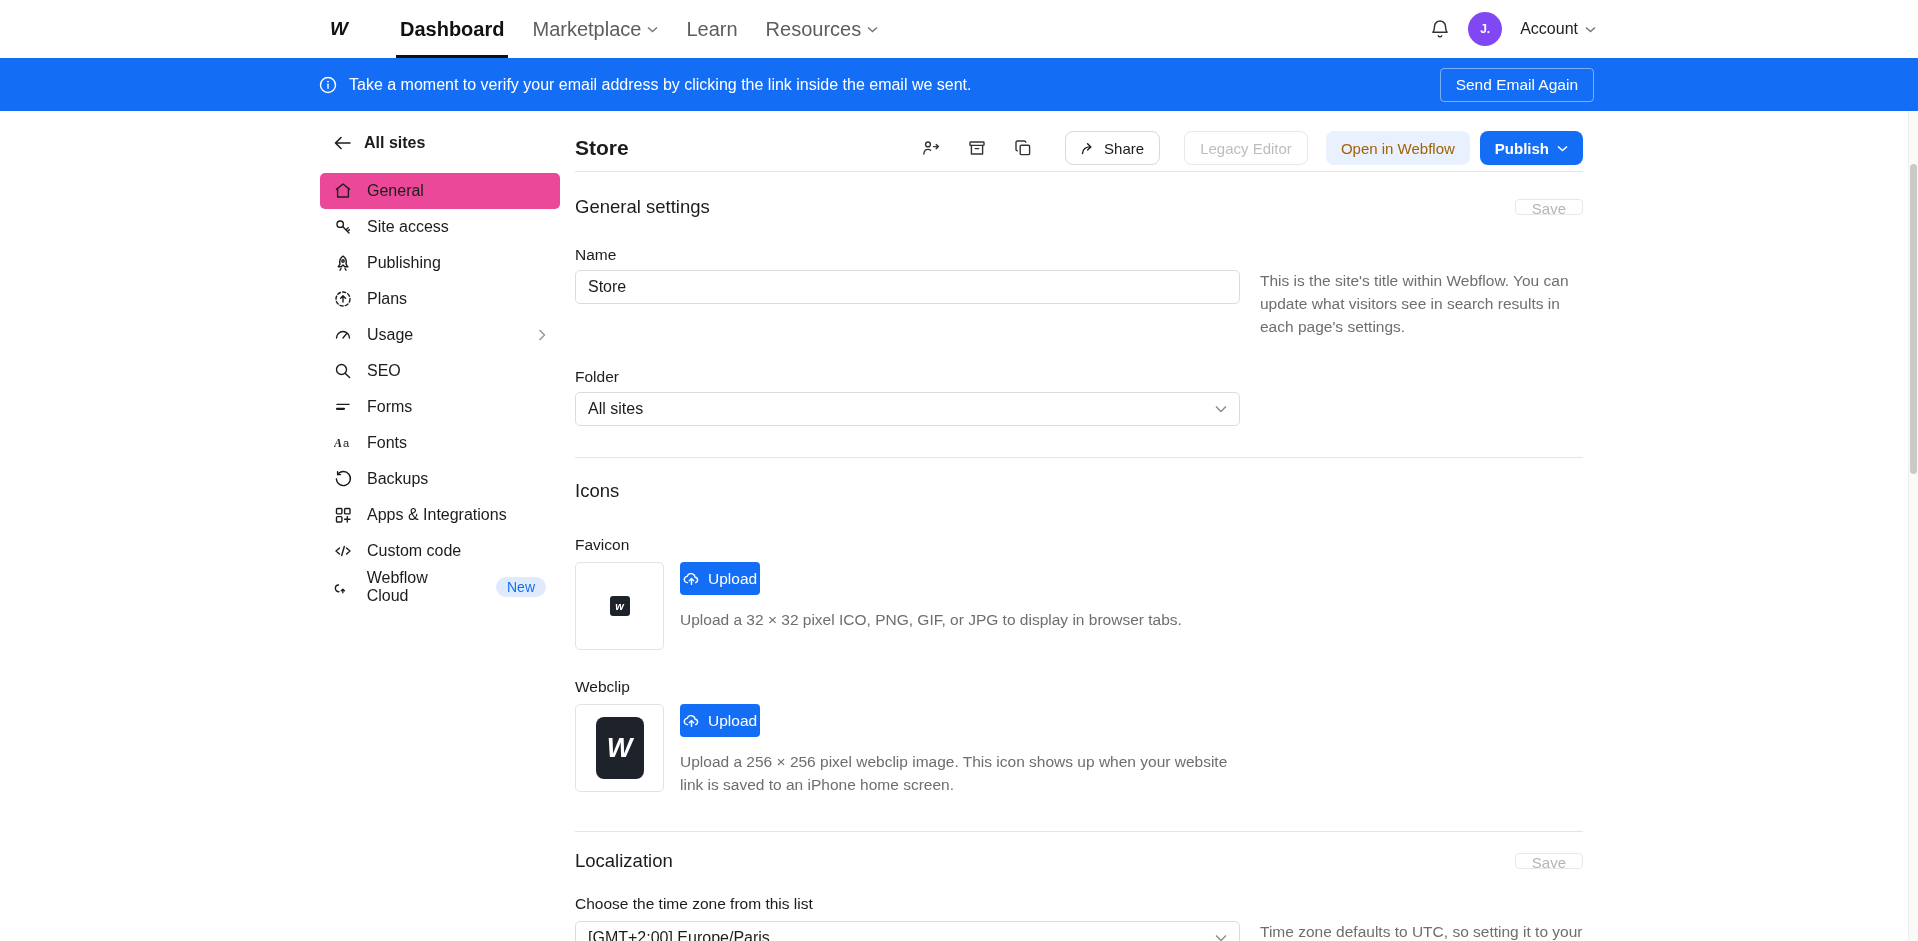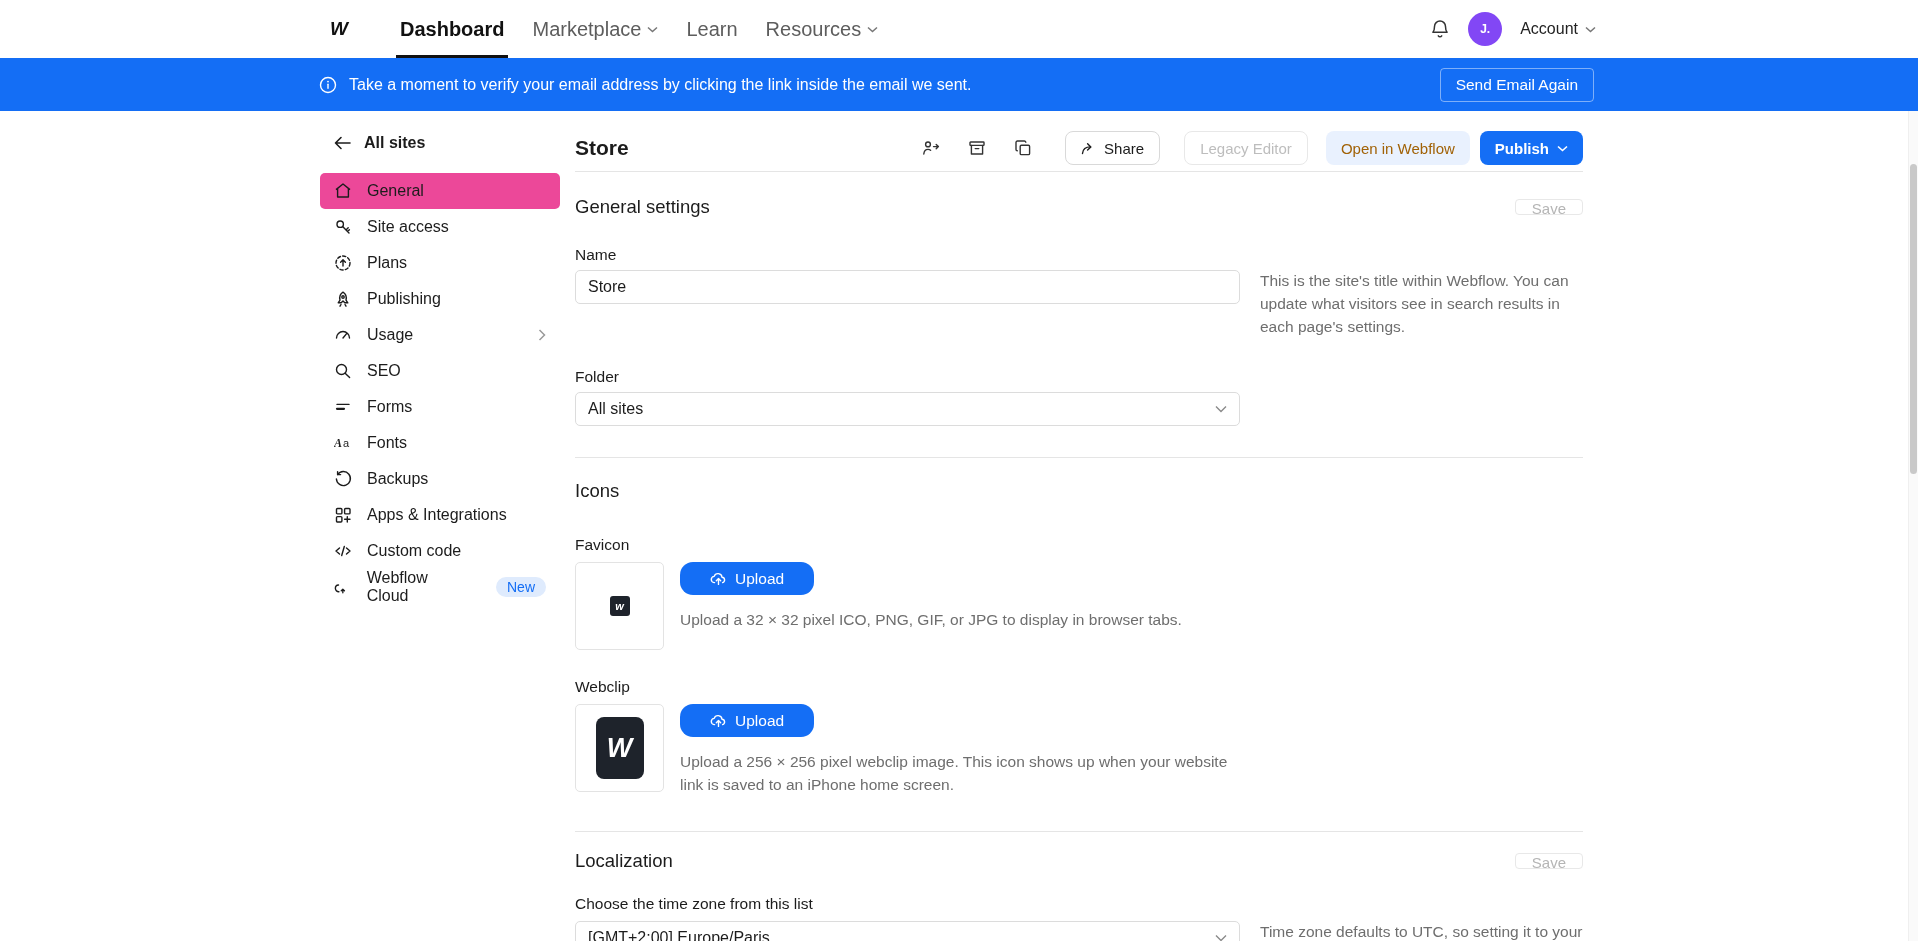--- a/index.html
+++ b/index.html
@@ -72,22 +72,22 @@
   .select .chev { margin-left:auto; }
 
   .upload-row { display:flex; align-items:flex-start; }
   .preview-box { width:89px; height:88px; border:1px solid #e3e3e3; border-radius:5px;
     background:#fff; display:flex; align-items:center; justify-content:center; }
   .fav-sq { width:20px; height:20px; background:#1e232b; border-radius:3px; color:#fff;
     display:flex; align-items:center; justify-content:center; font-weight:700; font-style:italic; font-size:11px; }
   .clip-sq { width:48px; height:62px; background:#1e232b; border-radius:8px; color:#fff;
     display:flex; align-items:center; justify-content:center; font-weight:700; font-style:italic; font-size:27px; }
   .upload-info { margin-left:16px; padding-top:0; }
-  .btn-upload { background:#146EF5; color:#fff; border:none; border-radius:13px; height:33px;
-    padding:0 30px; font-size:15.5px; font-family:inherit; display:inline-flex; align-items:center;
+  .btn-upload { background:#146EF5; color:#fff; border:none; border-radius:4px; height:33px;
+    padding:0 3px; font-size:15.5px; font-family:inherit; display:inline-flex; align-items:center;
     gap:8px; cursor:pointer; }
   .upload-help { margin-top:14px; font-size:15.5px; color:#6e6e6e; line-height:1.45; max-width:570px; }
 
   
   .mt-22 { margin-top:22px; } .mt-6 { margin-top:6px; } .mt-30 { margin-top:30px; }
   .mt-31 { margin-top:31px; } .mt-16 { margin-top:16px; } .mt-28 { margin-top:28px; }
   .mt-17 { margin-top:17px; } .mt-35 { margin-top:35px; }
   .mt-8 { margin-top:8px; }
 
   
@@ -171,33 +171,33 @@
         <span>General</span>
       </div>
       <div class="side-item">
         <svg width="18" height="18" viewBox="0 0 18 18" fill="none" stroke="#1c1c1c" stroke-width="1.4" stroke-linecap="round">
             <circle cx="6.2" cy="6.2" r="3.2"></circle>
             <path d="M8.6 8.6 15 15M12 12l2.2-2.2M13.6 13.6l1.8-1.8"></path>
           </svg>
         <span>Site access</span>
       </div>
       <div class="side-item">
-        <svg width="18" height="18" viewBox="0 0 18 18" fill="none" stroke="#1c1c1c" stroke-width="1.4" stroke-linecap="round" stroke-linejoin="round">
-            <circle cx="9" cy="9" r="7" stroke-dasharray="3.2 2.2"></circle>
-            <path d="M9 12V6M6.6 8.2 9 5.8l2.4 2.4"></path>
-          </svg>
-        <span>Plans</span>
-      </div>
-      <div class="side-item">
         <svg width="18" height="18" viewBox="0 0 18 18" fill="none" stroke="#1c1c1c" stroke-width="1.4" stroke-linejoin="round">
             <path d="M9 2.2c2.6 1.6 3.8 4.6 3 8l1.8 2.6h-3L9 11l-1.8 1.8h-3L6 10.2c-.8-3.4.4-6.4 3-8z"></path>
             <circle cx="9" cy="7" r="1.2"></circle>
             <path d="M7 14.5 6 16.2M11 14.5l1 1.7" stroke-linecap="round"></path>
           </svg>
         <span>Publishing</span>
+      </div>
+      <div class="side-item">
+        <svg width="18" height="18" viewBox="0 0 18 18" fill="none" stroke="#1c1c1c" stroke-width="1.4" stroke-linecap="round" stroke-linejoin="round">
+            <circle cx="9" cy="9" r="7" stroke-dasharray="3.2 2.2"></circle>
+            <path d="M9 12V6M6.6 8.2 9 5.8l2.4 2.4"></path>
+          </svg>
+        <span>Plans</span>
       </div>
       <div class="side-item">
         <svg width="18" height="18" viewBox="0 0 18 18" fill="none" stroke="#1c1c1c" stroke-width="1.4" stroke-linecap="round">
             <path d="M2.5 12a6.5 6.5 0 0 1 13 0"></path>
             <path d="M9 12 12.6 7.6"></path>
           </svg>
         <span>Usage</span>
         <svg class="chev" width="8" height="12" viewBox="0 0 8 12" fill="none" stroke="#9a9a9a" stroke-width="1.5">
             <path d="M1.5 1 6.5 6 1.5 11"></path>
           </svg>

